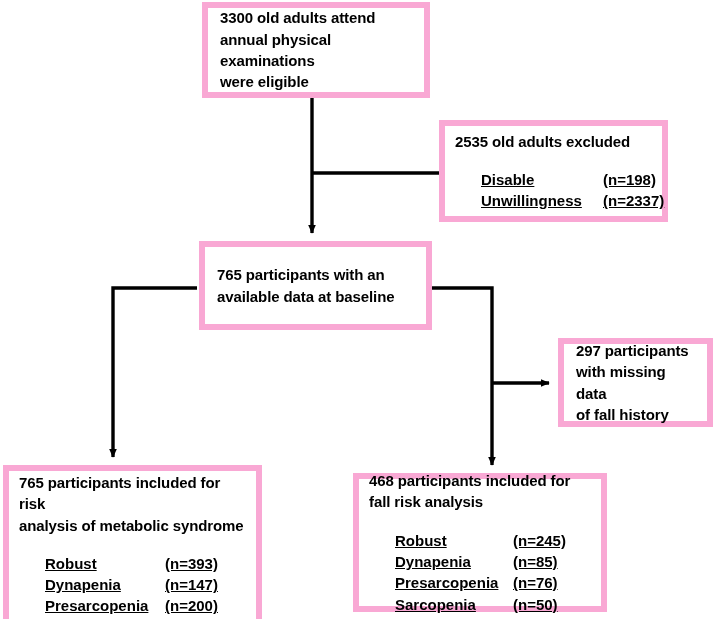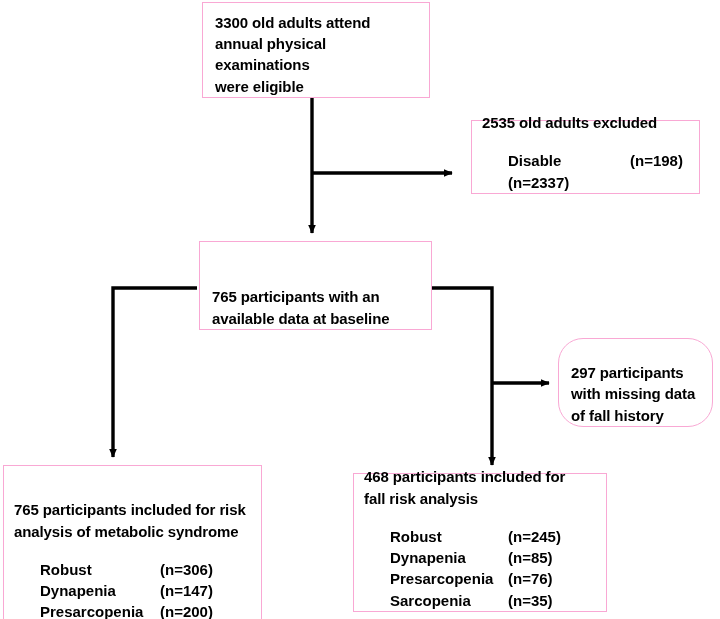--- a/index.html
+++ b/index.html
@@ -23,38 +23,39 @@
     position: absolute;
     left: 0;
     top: 0;
     width: 720px;
     height: 619px;
   }
   .node {
     position: absolute;
     box-sizing: border-box;
     background: #ffffff;
-    border: 1px solid #f9a8d4;
+    border: 6px solid #f9a8d4;
     color: #000000;
     display: flex;
     flex-direction: column;
-    justify-content: flex-end;
+    justify-content: center;
   }
   .node-inner {
     padding: 0 12px;
   }
   .headline {
     font-size: 15px;
     font-weight: bold;
     line-height: 1.42;
     letter-spacing: -0.1px;
     white-space: pre-line;
   }
   .rows {
     margin-top: 17px;
+    text-decoration: underline;
   }
   .row {
     display: flex;
     font-size: 15px;
     font-weight: bold;
     line-height: 1.42;
     padding-left: 26px;
   }
   .row .row-label {
     flex: 0 0 auto;
@@ -62,23 +63,23 @@
   .row .row-count {
     flex: 0 0 auto;
   }
   
   .w-excluded .row-label { width: 122px; }
   .w-left .row-label { width: 120px; }
   .w-right .row-label { width: 118px; }
 
   
   #node-eligible   { left: 202px; top: 2px;   width: 228px; height: 96px;  }
-  #node-excluded   { left: 471px; top: 120px; width: 229px; height: 74px; }
+  #node-excluded   { left: 439px; top: 120px; width: 229px; height: 102px; }
   #node-baseline   { left: 199px; top: 241px; width: 233px; height: 89px;  }
-  #node-missing    { left: 558px; top: 338px; width: 155px; height: 89px; border-radius: 25px;  }
+  #node-missing    { left: 558px; top: 338px; width: 155px; height: 89px;  }
   #node-mets       { left: 3px;   top: 465px; width: 259px; height: 180px; }
   #node-fall       { left: 353px; top: 473px; width: 254px; height: 139px; }
 
   #node-excluded .node-inner,
   #node-mets .node-inner,
   #node-fall .node-inner { padding: 0 10px; }
 </style>
 </head>
 <body>
 
@@ -112,20 +113,21 @@
 
   <div class="node" id="node-excluded">
     <div class="node-inner">
       <div class="headline">2535 old adults excluded</div>
       <div class="rows w-excluded">
         <div class="row">
           <span class="row-label">Disable</span>
           <span class="row-count">(n=198)</span>
         </div>
         <div class="row">
+          <span class="row-label">Unwillingness</span>
           <span class="row-count">(n=2337)</span>
         </div>
       </div>
     </div>
   </div>
 
   <div class="node" id="node-baseline">
     <div class="node-inner">
       <div class="headline">765 participants with an
 available data at baseline</div>
@@ -140,21 +142,21 @@
     </div>
   </div>
 
   <div class="node" id="node-mets">
     <div class="node-inner">
       <div class="headline">765 participants included for risk
 analysis of metabolic syndrome</div>
       <div class="rows w-left">
         <div class="row">
           <span class="row-label">Robust</span>
-          <span class="row-count">(n=306)</span>
+          <span class="row-count">(n=393)</span>
         </div>
         <div class="row">
           <span class="row-label">Dynapenia</span>
           <span class="row-count">(n=147)</span>
         </div>
         <div class="row">
           <span class="row-label">Presarcopenia</span>
           <span class="row-count">(n=200)</span>
         </div>
         <div class="row">
@@ -177,19 +179,19 @@
         <div class="row">
           <span class="row-label">Dynapenia</span>
           <span class="row-count">(n=85)</span>
         </div>
         <div class="row">
           <span class="row-label">Presarcopenia</span>
           <span class="row-count">(n=76)</span>
         </div>
         <div class="row">
           <span class="row-label">Sarcopenia</span>
-          <span class="row-count">(n=35)</span>
+          <span class="row-count">(n=50)</span>
         </div>
       </div>
     </div>
   </div>
 
 </div>
 
 </body></html>

